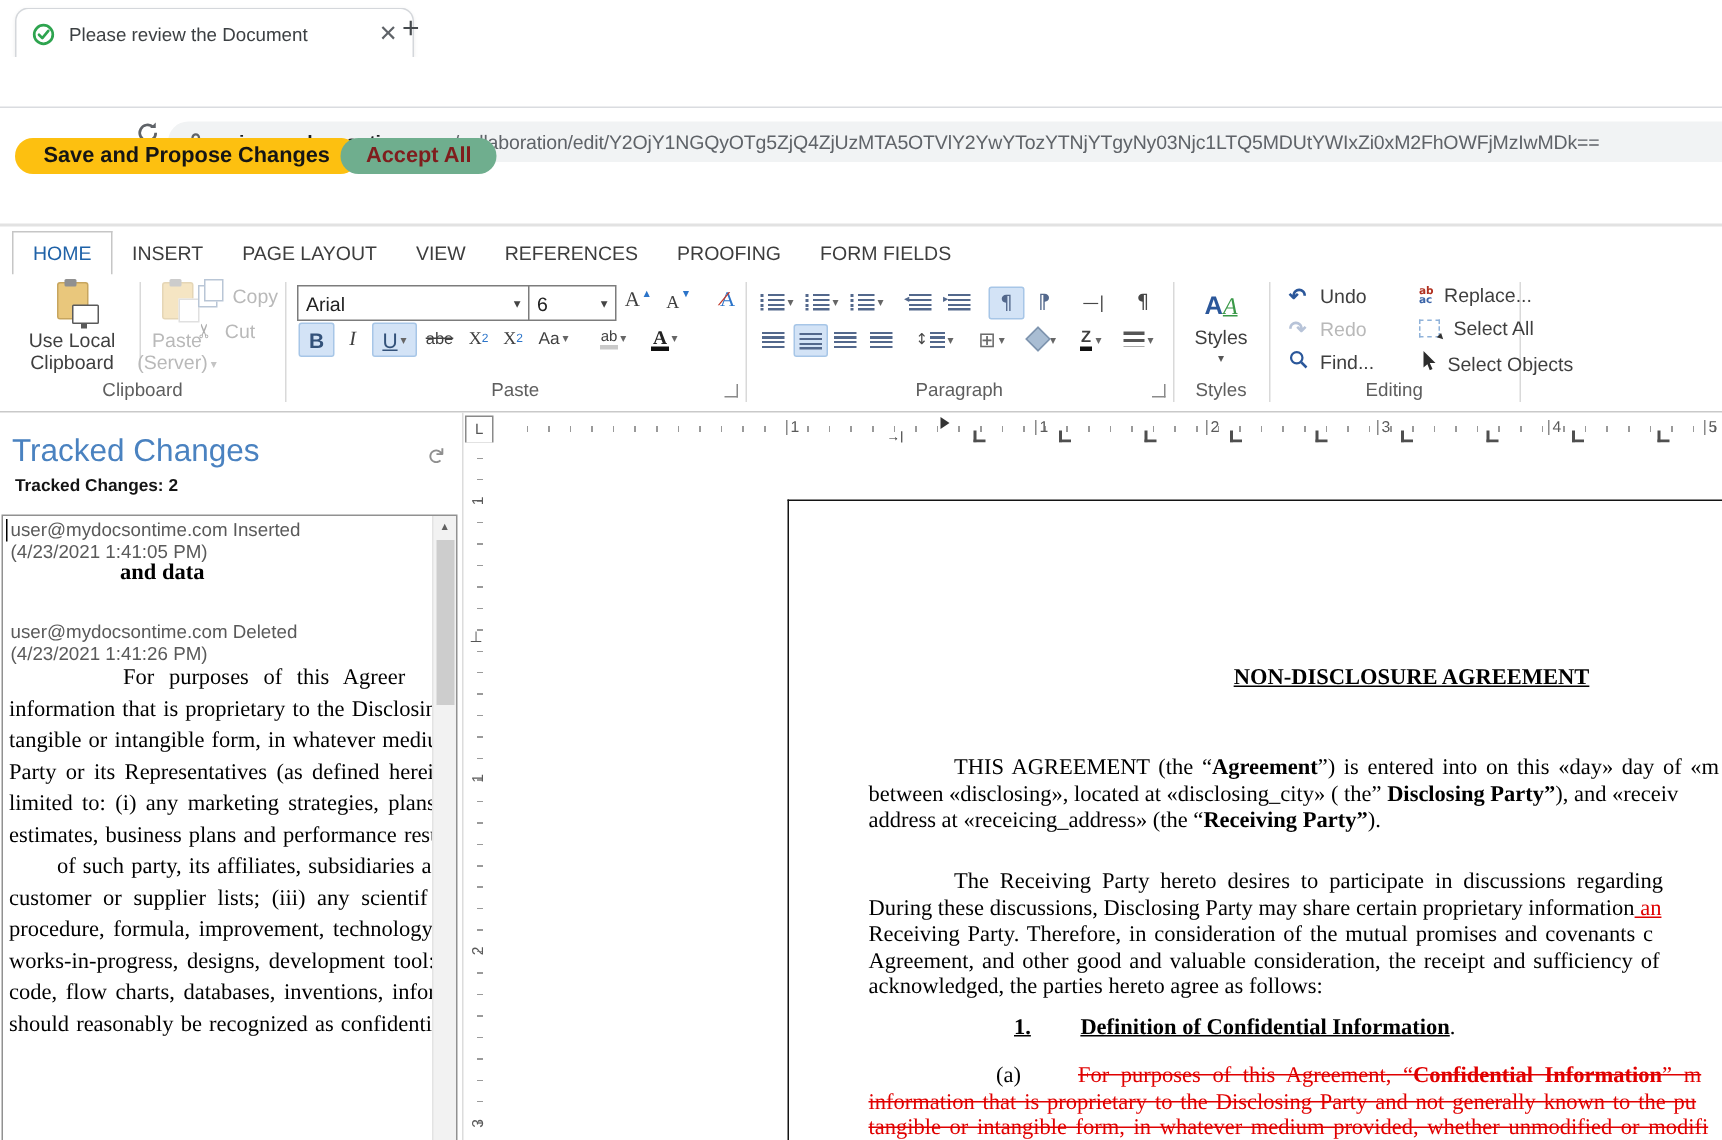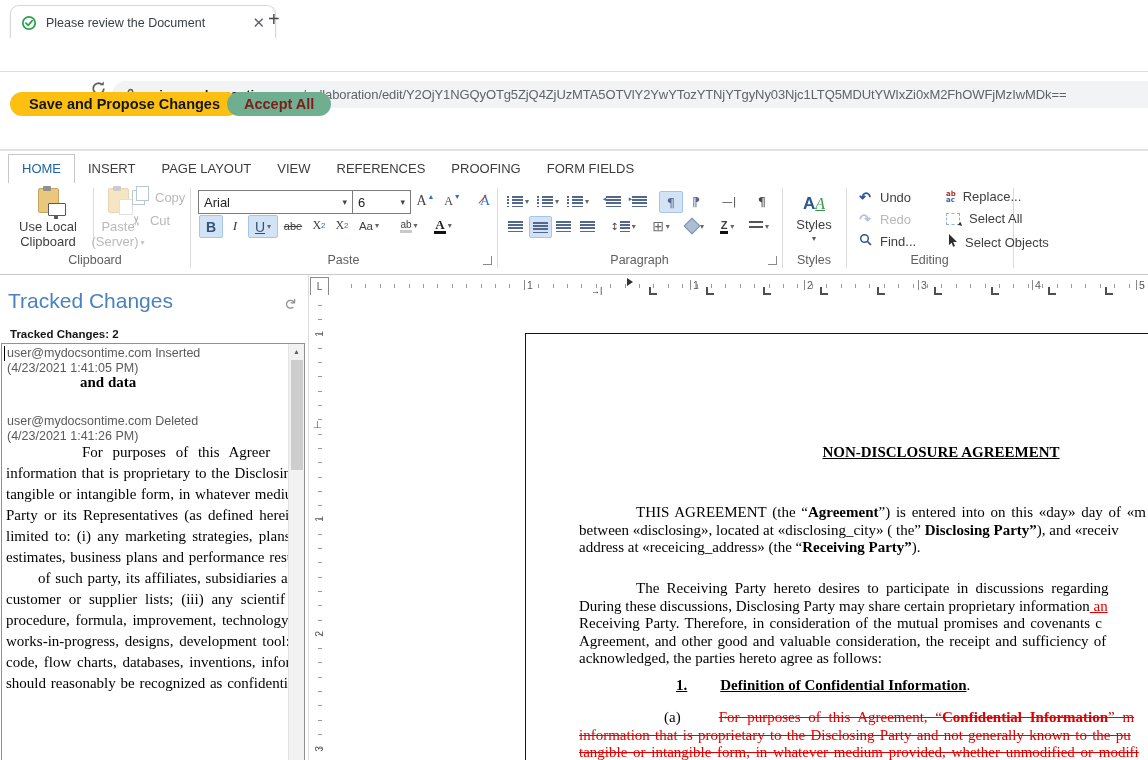--- a/index.html
+++ b/index.html
@@ -93,21 +93,21 @@
   .ic-undo{color:#2b579a;font-weight:700;}
   .ic-redo{color:#b7c3d8;font-weight:700;}
   .repl-ic{font-size:7px;line-height:6px;color:#b03020;font-weight:700;font-family:"DejaVu Sans",sans-serif;}
   .repl-ic .b{color:#3a64a8;}
   .selall-ic{width:12px;height:10px;border:1.3px dashed #8fb2d9;position:relative;}
   .selall-ic::after{content:"▸";position:absolute;right:-4px;bottom:-5px;font-size:8px;color:#333;transform:rotate(45deg);}
 
   
   #panel-title{left:8px;top:289px;font-size:21px;color:#4a82c0;}
   #panel-refresh{left:284px;top:295px;font-size:15px;color:#8f8f8f;transform:rotate(90deg);}
-  #panel-count{left:10px;top:328px;font-size:11.5px;font-weight:700;color:#151515;}
+  #panel-count{left:10px;top:318px;font-size:11.5px;font-weight:700;color:#151515;}
   #listbox{left:1px;top:343px;width:302px;height:417px;border:1px solid #919191;background:#fff;overflow:hidden;}
   .entry-h{position:absolute;font-size:12.5px;color:#5a5a5a;white-space:nowrap;}
   .serifline{position:absolute;font-family:"Liberation Serif",serif;font-size:15px;color:#000;white-space:nowrap;}
   #caret1{left:2px;top:2px;width:1.4px;height:15px;background:#000;}
   
   #psb{right:0;top:0;width:15px;height:100%;background:#f2f2f2;border-left:1px solid #e3e3e3;}
   #psb-up{left:0;top:0;width:15px;height:15px;display:flex;align-items:center;justify-content:center;
           font-size:7px;color:#606060;}
   #psb-thumb{left:1.5px;top:16px;width:12px;height:110px;background:#cdcdcd;}
   #main-vdiv{left:308px;top:275px;width:1px;height:485px;background:#dcdcdc;}

